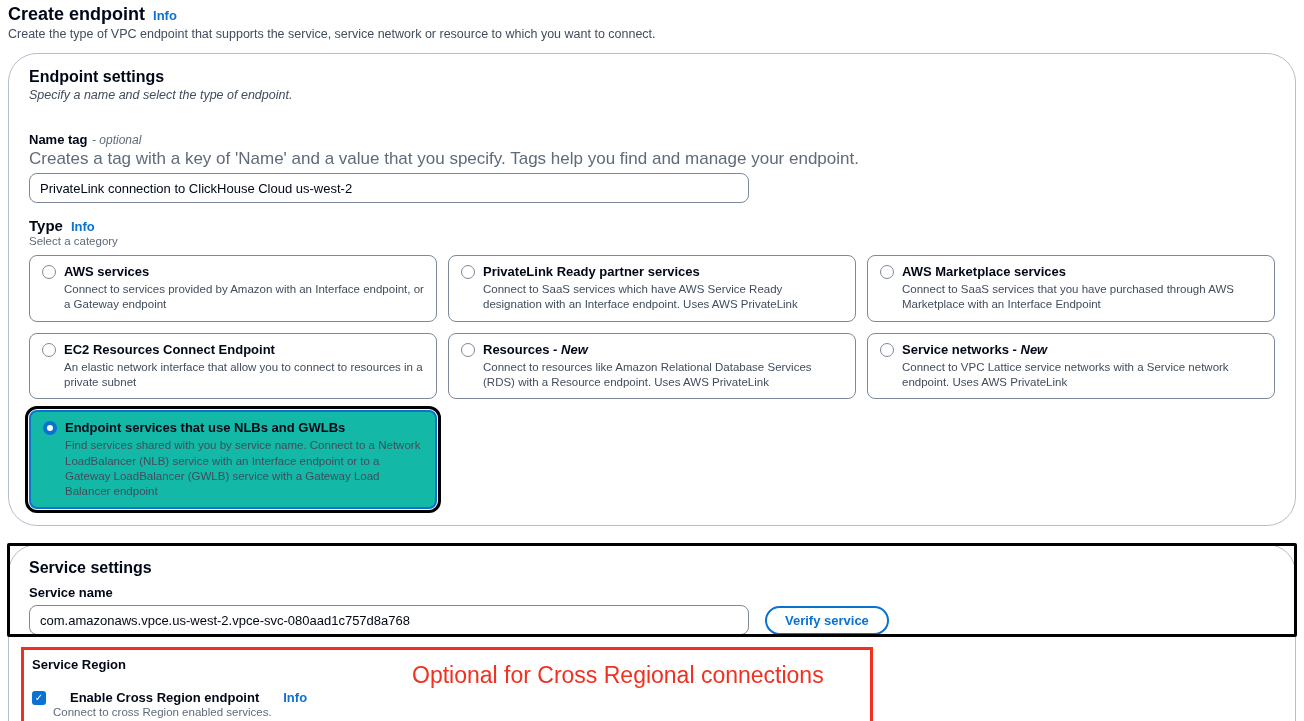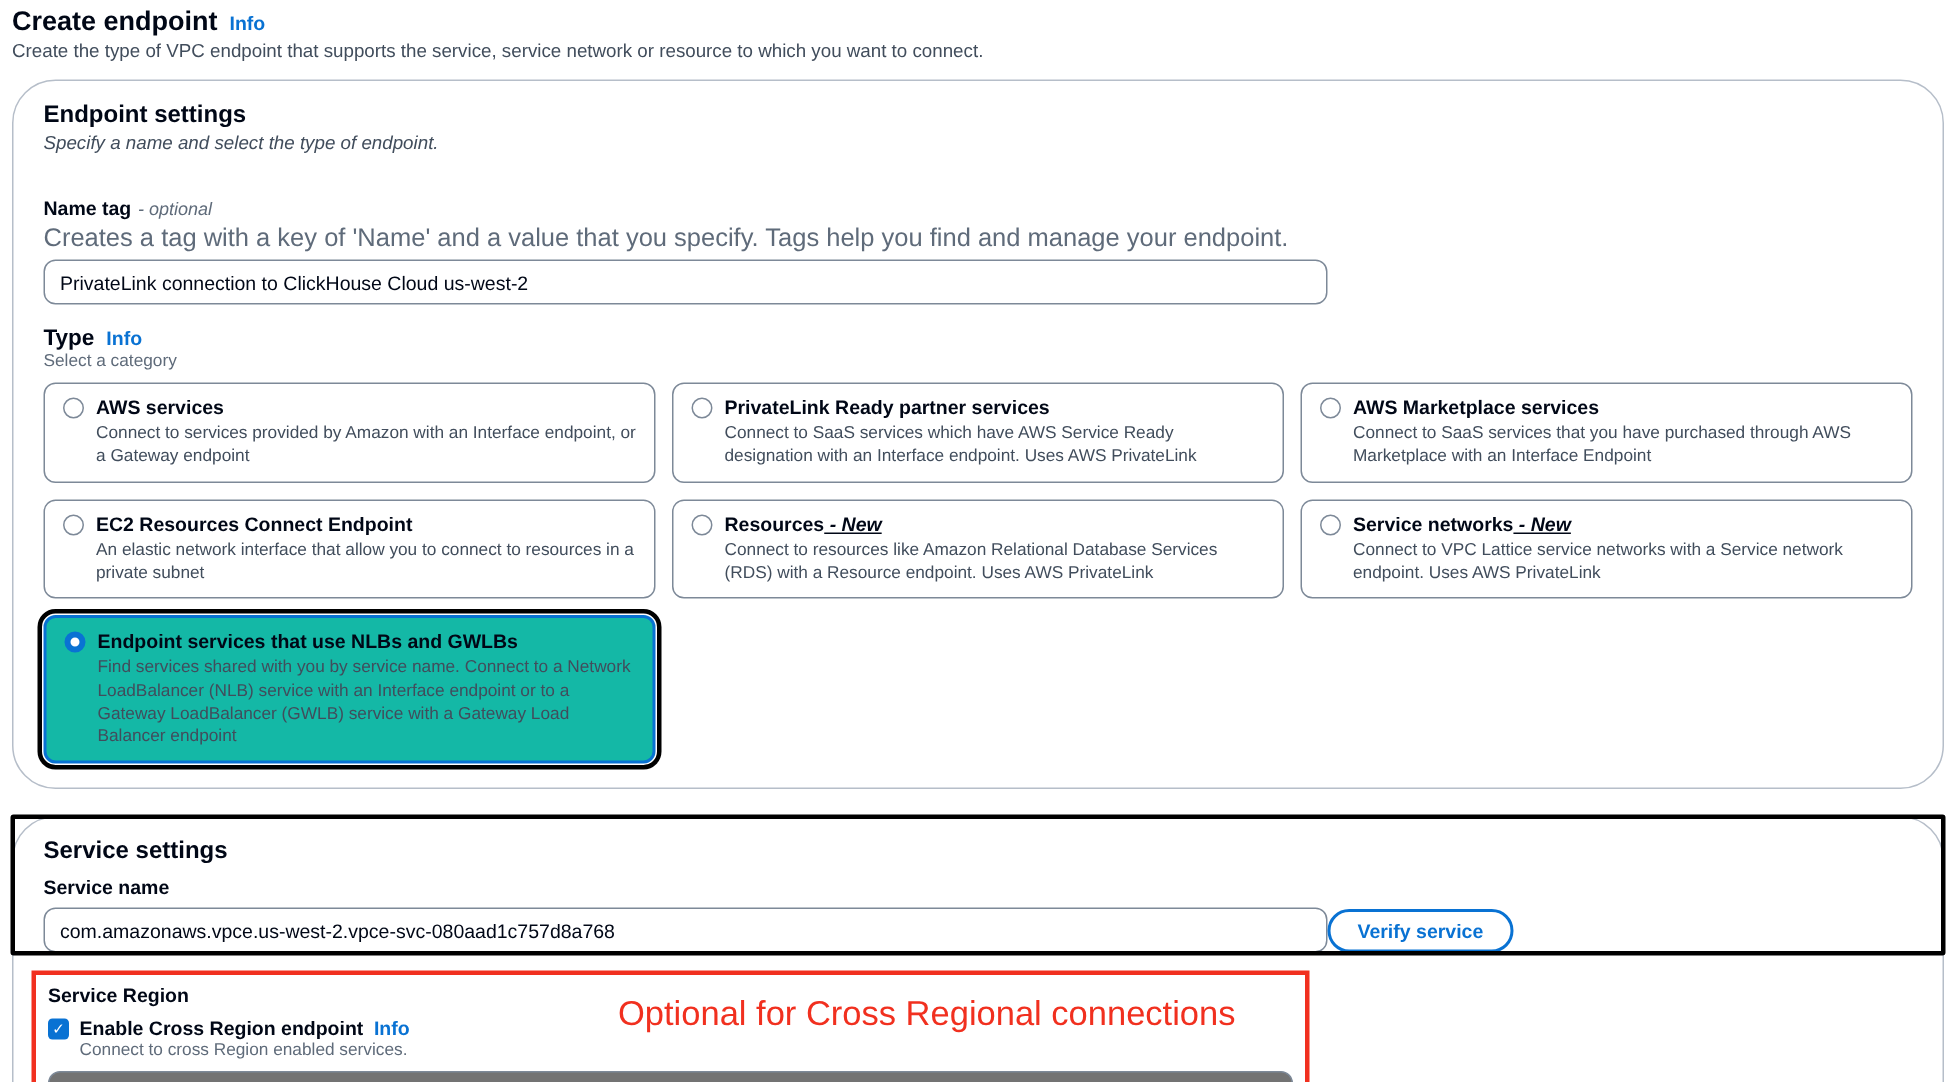--- a/index.html
+++ b/index.html
@@ -14,47 +14,47 @@
   .page-desc { font-size:12.5px; color:#414d5c; margin:0 0 12px; }
 
   .card { border:1px solid #b6bec9; border-radius:29px; padding:14px 20px 16px; margin-bottom:18px; position:relative; background:#fff; }
   .card h2 { font-size:16px; margin:0; display:flex; gap:8px; align-items:baseline; }
   .card-sub { font-size:12.5px; color:#414d5c; margin:2px 0 28px;font-style:italic; }
 
   .field-label { font-size:13px; font-weight:700; }
   .optional { font-style:italic; font-weight:400; color:#5f6b7a; font-size:12px; }
   .field-hint { font-size:17px; color:#5f6b7a; margin:1px 0 4px; }
   .text-input {
-    width:856px; height:30px; border:1px solid #7d8998; border-radius:8px;
+    width:720px; height:30px; border:1px solid #7d8998; border-radius:8px;
     padding:0 10px; font-size:13px; font-family:inherit; color:#000716; background:#fff;
   }
   .name-field-wrap { margin-bottom:8px; }
   .section-label { font-size:15px; font-weight:700; display:flex; gap:8px; align-items:baseline; margin-top:14px; }
   .section-hint { font-size:11.5px; color:#5f6b7a; margin:1px 0 8px; }
 
   .tiles { display:grid; grid-template-columns:repeat(3,1fr); gap:11px; }
   .tile { border:1px solid #7d8998; border-radius:8px; padding:8px 12px; display:flex; gap:8px; cursor:pointer; background:#fff; align-items:flex-start; }
   .tile.selected { background:#14b8a6; border:2px solid #0972d3; outline:3px solid #000; outline-offset:1px; }
   .tile7 { grid-column:1; }
   .radio { width:14px; height:14px; min-width:14px; border:1px solid #7d8998; border-radius:50%; margin-top:1px; background:#fff; }
   .tile.selected .radio { border:4.5px solid #0972d3; }
   .tile-title { font-size:13px; font-weight:700; line-height:1.25; color:#000716; }
-  .tile-title em { font-style:italic;text-decoration:underline; }
+  .tile-title em { font-style:italic; }
   .tile-desc { font-size:11.5px; color:#414d5c; line-height:1.32; margin-top:2px; }
 
   .svc-annotation { position:absolute; top:-2px; left:-2px; right:-2px; height:94px; border:3px solid #000; border-radius:2px; pointer-events:none; z-index:5; }
 
-  .input-row { display:flex; align-items:center; margin-top:4px; }
+  .input-row { display:flex; align-items:center; gap:16px; margin-top:4px; }
   .btn-secondary {
     border:2px solid #0972d3; color:#0972d3; background:#fff; font-weight:700;
     font-size:13px; border-radius:20px; padding:5px 18px; cursor:pointer; font-family:inherit; white-space:nowrap;
   }
 
   .region-box { position:relative; border:3px solid #f1301f; width:852px; margin:12px 0 12px -8px; padding:5px 8px 10px; }
-  .checkbox-row { display:flex; align-items:center; gap:7px; margin-top:5px; }
+  .checkbox-row { display:flex; align-items:center; gap:24px; margin-top:17px; }
   .checkbox { width:14px; height:14px; min-width:14px; background:#0972d3; border-radius:3px; color:#fff; display:flex; align-items:center; justify-content:center; font-size:10px; cursor:pointer; }
   .checkbox::before { content:"✓"; }
   .checkbox-label { font-size:13px; font-weight:700; }
   .checkbox-hint { font-size:11.5px; color:#5f6b7a; margin:1px 0 0 21px; }
   .select {
     width:100%; height:30px; border:1px solid #7d8998; border-radius:8px; padding:0 12px;
     display:flex; align-items:center; justify-content:space-between; font-size:13px;
     margin-top:8px; background:#737373; cursor:pointer; color:#000716;
   }
   .caret::before { content:"▼"; color:#0972d3; font-size:10px; }

